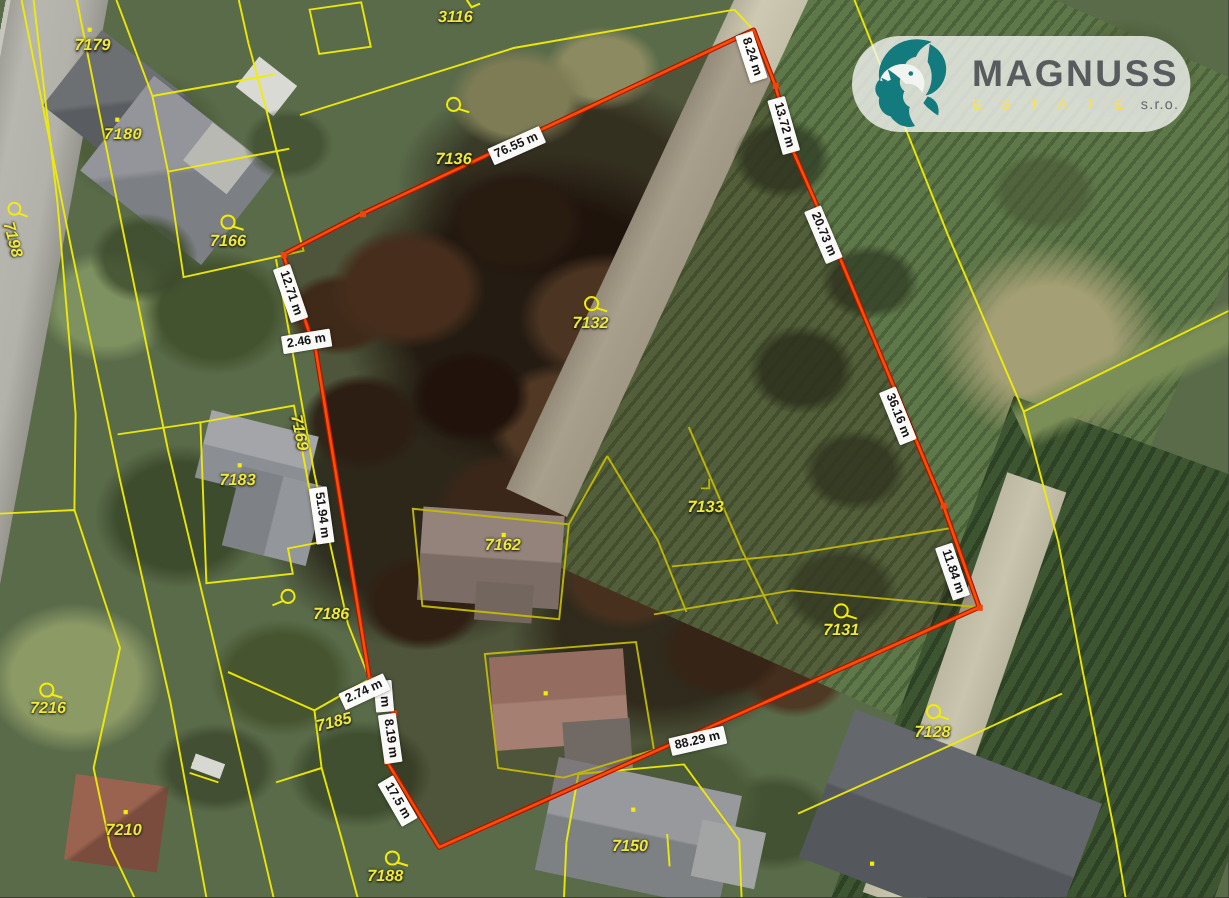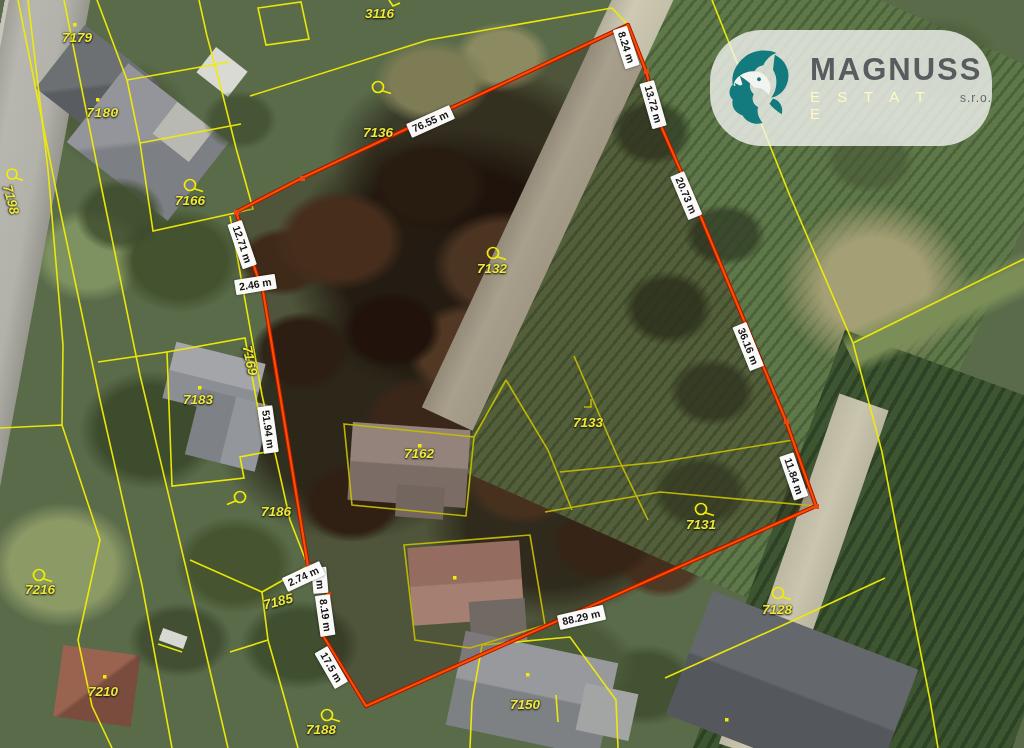--- a/index.html
+++ b/index.html
@@ -66,28 +66,28 @@
         font-size:10.5px;font-weight:700;line-height:1.2;padding:1px 4px;
         white-space:nowrap;box-shadow:0 0 3px rgba(0,0,0,.55);border-radius:1px;z-index:6;}
   .pnum{position:absolute;color:#eee93c;font-style:italic;font-weight:700;
         font-size:13.5px;white-space:nowrap;z-index:6;
         text-shadow:0 0 2px rgba(20,20,10,.95),0 1px 2px rgba(0,0,0,.8);}
   .area-badge{position:absolute;left:433px;top:355px;width:137px;height:50px;
         background:#fff;color:#1d1d1d;font-size:26px;font-weight:700;
         display:flex;align-items:center;justify-content:center;z-index:7;
         box-shadow:0 1px 4px rgba(0,0,0,.5);letter-spacing:.5px;}
   
-  .logo{position:absolute;left:710px;top:30px;width:282px;height:116px;z-index:8;
+  .logo{position:absolute;left:710px;top:30px;width:282px;height:80px;z-index:8;
         background:rgba(243,245,241,.8);border-radius:52px;display:flex;
         align-items:center;padding:0;box-sizing:border-box;}
   .logo .lion{width:84px;height:84px;margin-left:14px;flex:0 0 auto;}
   .logo .ltext{display:flex;flex-direction:column;margin-left:2px;}
   .logo .lname{font-size:31px;font-weight:700;color:#585c5e;letter-spacing:2px;line-height:1;}
   .logo .lrow{display:flex;align-items:baseline;gap:8px;margin-top:3px;}
-  .logo .lestate{font-size:15px;color:#fef9c3;letter-spacing:6.5px;font-weight:400;}
+  .logo .lestate{font-size:12px;color:#fde047;letter-spacing:6.5px;font-weight:400;}
   .logo .lsro{font-size:12px;color:#63676a;letter-spacing:1px;}
 </style>
 </head>
 <body>
 
 <div class="stage">
 
   <div class="sat-layer">
     <div class="blobs"></div>
     <div class="abs" style="left:700px;top:-80px;width:420px;height:600px;transform:rotate(24deg);transform-origin:top left;

